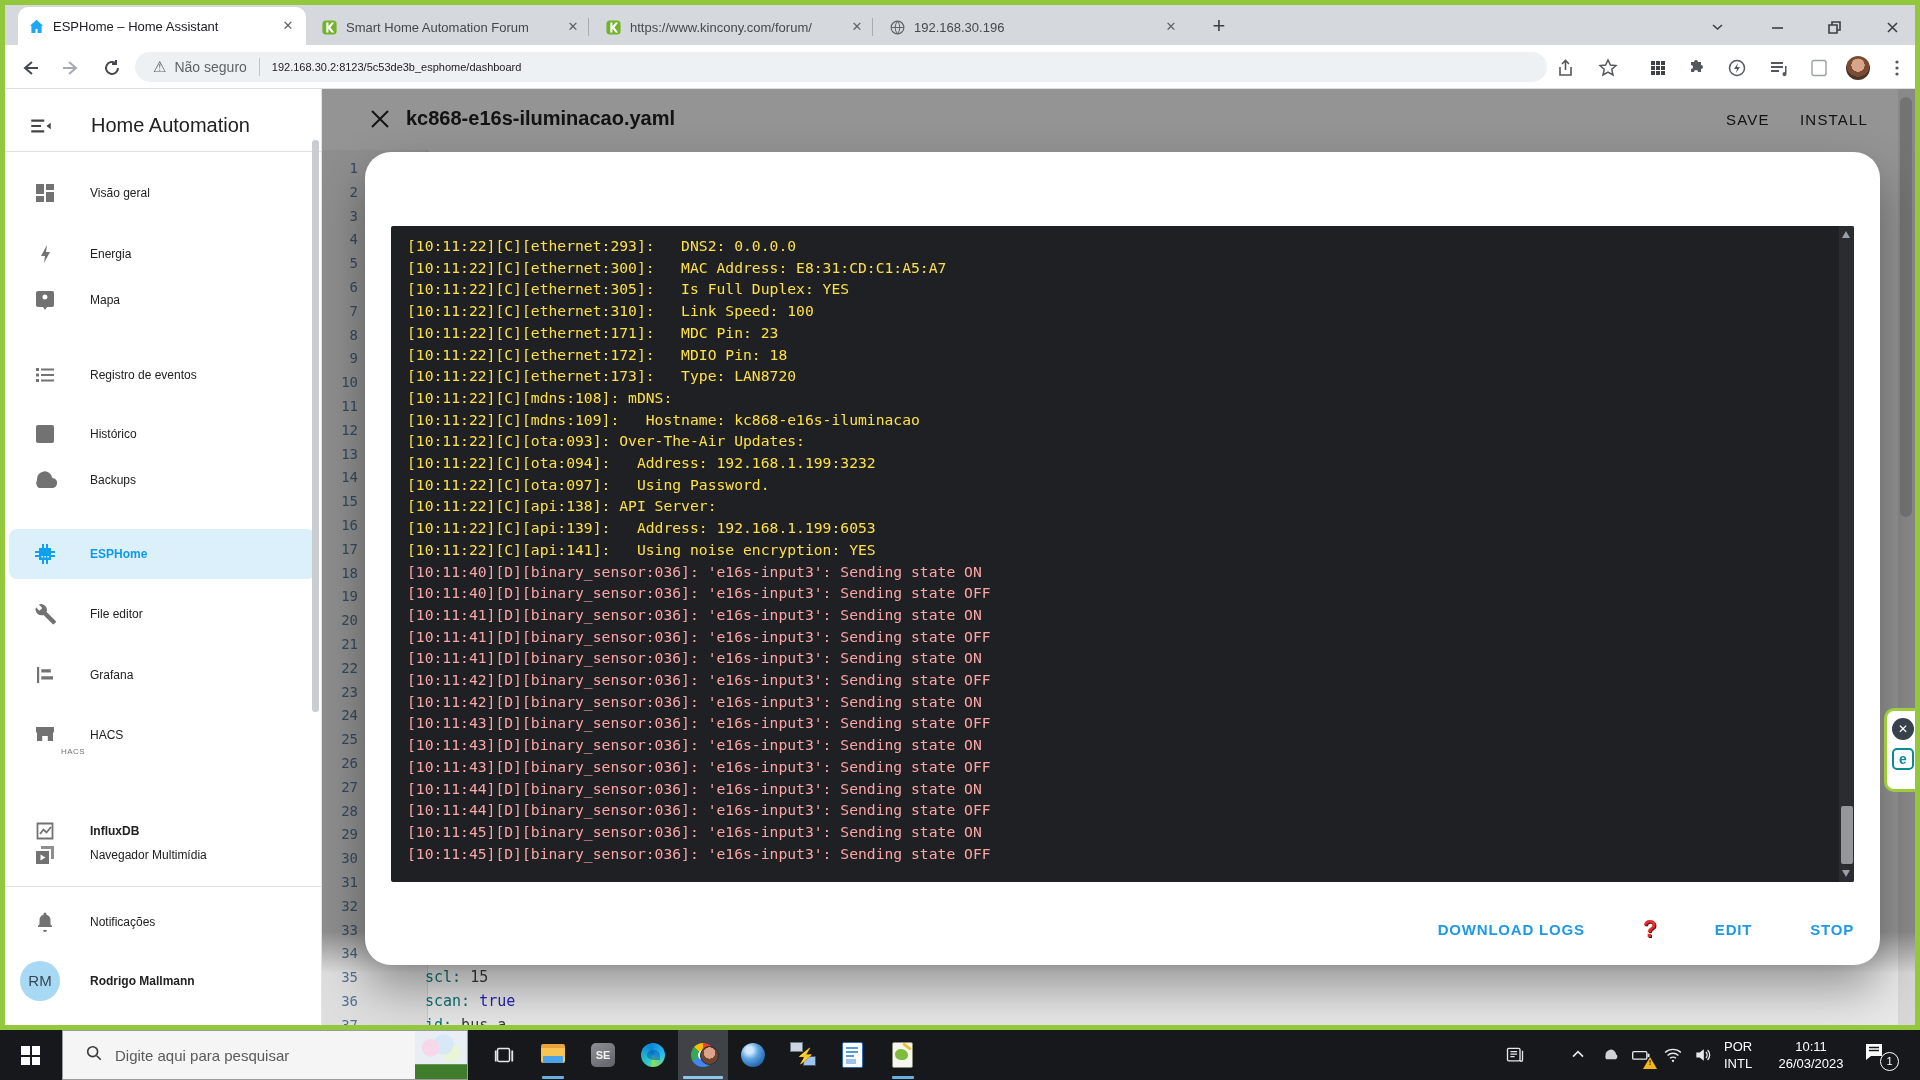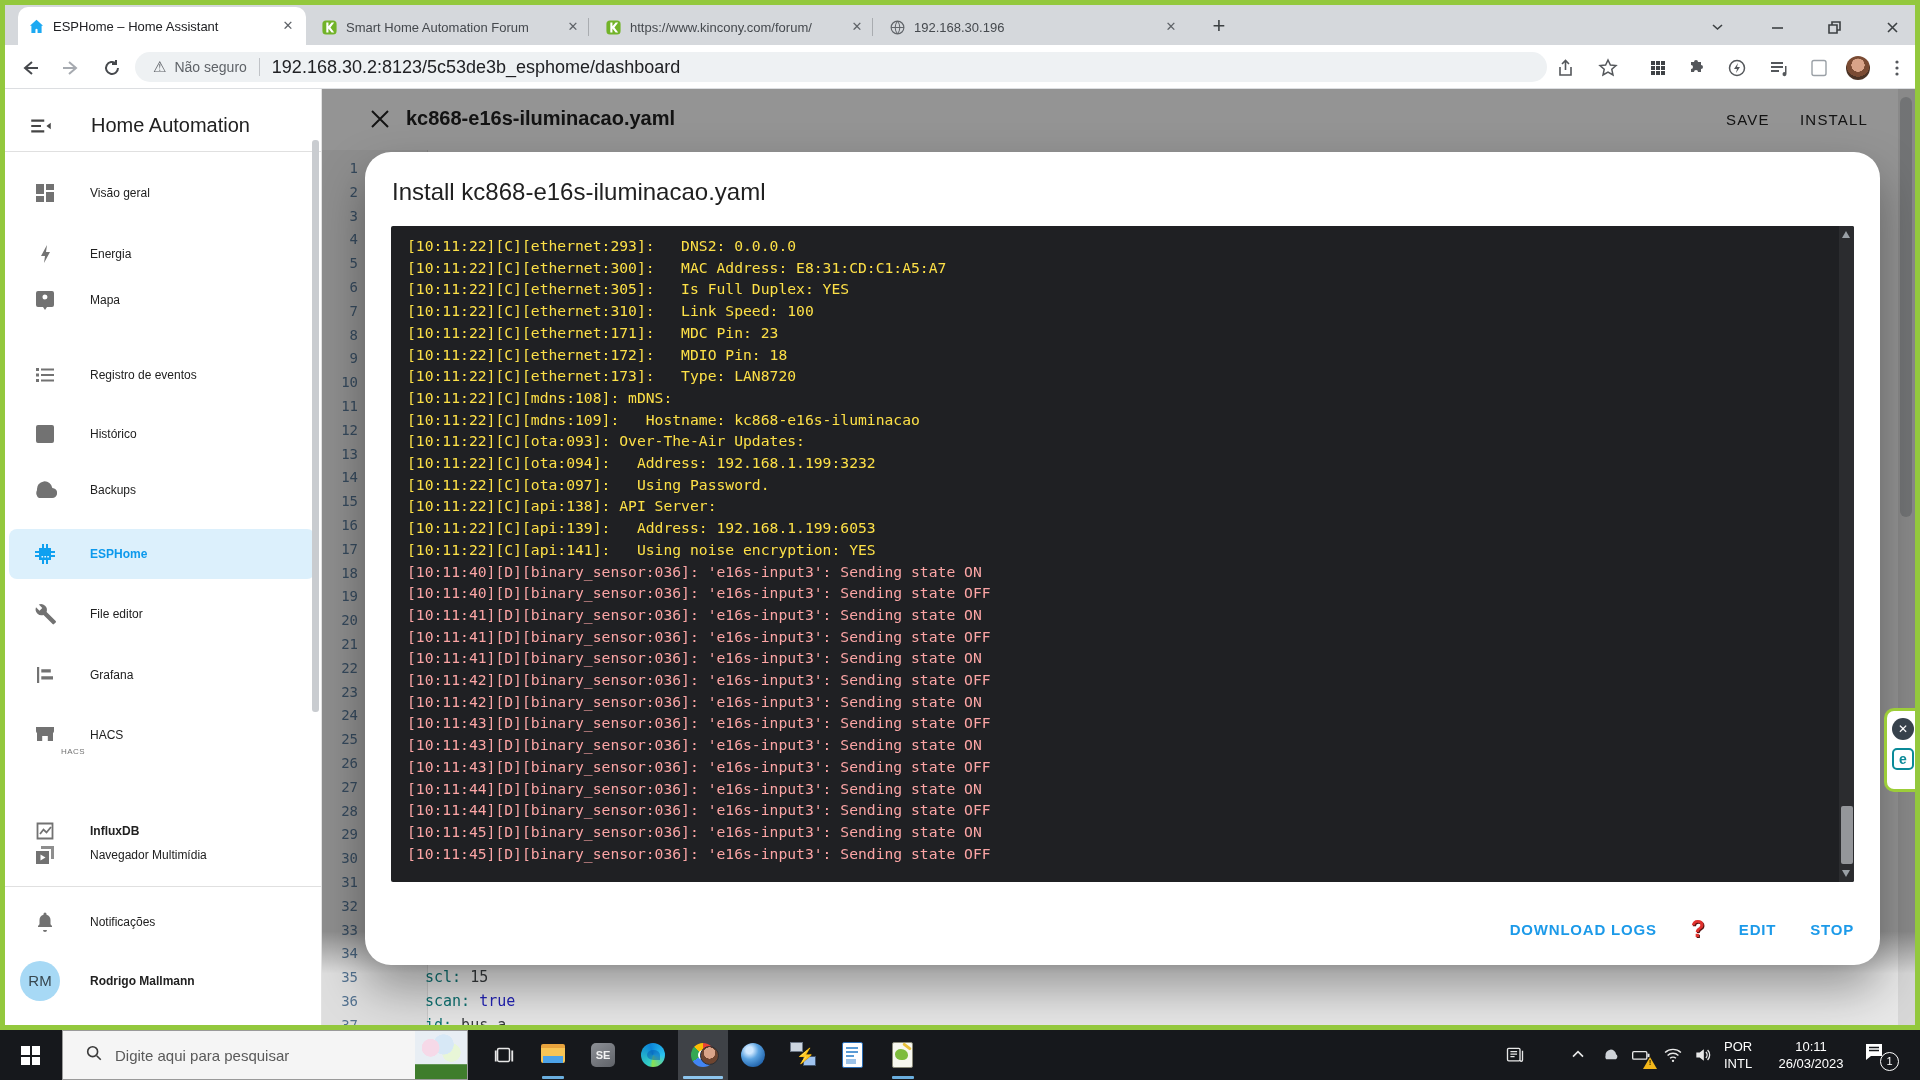--- a/index.html
+++ b/index.html
@@ -47,21 +47,21 @@
   
   #modal{left:365px;top:152px;width:1515px;height:813px;background:#fff;border-radius:26px;
          box-shadow:0 24px 48px rgba(0,0,0,.35);z-index:3;}
   #term{position:absolute;left:26px;top:74px;width:1463px;height:656px;background:#1f2023;border-radius:2px;overflow:hidden;}
   #loglines{position:absolute;left:16px;top:9px;font:14.7px "DejaVu Sans Mono",monospace;line-height:21.7px;white-space:pre;}
   .log-config{color:#fde047;} .log-debug{color:#fca5a5;}
   #termscroll{position:absolute;right:0;top:0;width:15px;height:100%;background:#2b2c2f;}
   .tri-up{position:absolute;left:3px;top:5px;width:0;height:0;border-left:4.5px solid transparent;border-right:4.5px solid transparent;border-bottom:7px solid #9aa0a6;}
   .tri-dn{position:absolute;left:3px;bottom:5px;width:0;height:0;border-left:4.5px solid transparent;border-right:4.5px solid transparent;border-top:7px solid #9aa0a6;}
   .thumb{position:absolute;left:1.5px;bottom:18px;width:12px;height:58px;background:#94969a;border-radius:2px;}
-  #mfooter{position:absolute;right:26px;top:764px;display:flex;align-items:center;gap:34px;
+  #mfooter{position:absolute;right:26px;top:764px;display:flex;align-items:center;gap:58px;
            font-size:15px;font-weight:700;letter-spacing:.8px;color:#1c9ae9;}
   
   #eset{left:1884px;top:708px;width:36px;height:84px;background:#fff;border:3px solid #9ccd39;border-right:none;
         border-radius:10px 0 0 10px;box-sizing:border-box;z-index:6;}
   
   #taskbar{left:0;top:1030px;width:1920px;height:50px;background:#16181c;z-index:50;color:#e8e8e8;}
   .tb-underline{position:absolute;bottom:1px;height:3px;background:#6aaede;border-radius:1px;}
   #searchbox{position:absolute;left:62px;top:0;width:406px;height:50px;background:#f5f5f5;border:1px solid #9a9a9a;box-sizing:border-box;display:flex;align-items:center;}
   .trayicon{position:absolute;top:13px;width:26px;height:24px;display:flex;align-items:center;justify-content:center;}
   .trayicon svg{width:20px;height:20px;}
@@ -157,21 +157,21 @@
       </div>
     <div class="tbicon" style="left:94px;">
         <svg viewBox="0 0 20 20" fill="none" stroke="#46494d" stroke-width="2">
           <path d="M16 10a6 6 0 1 1-2-4.5M14 2v4h-4"></path>
         </svg>
       </div>
     <div id="urlpill">
       <span style="margin-left:18px;font-size:15px;">⚠</span>
       <span style="margin-left:8px;">Não seguro</span>
       <span style="margin-left:12px;margin-right:12px;width:1px;height:18px;background:#c0c3c7;display:inline-block;"></span>
-      <span style="color:#202124;font-size:18px;">192.168.30.2:8123/5c53de3b_esphome/dashboard</span>
+      <span style="color:#202124;font-size:11px;">192.168.30.2:8123/5c53de3b_esphome/dashboard</span>
     </div>
     <div class="tbicon" style="left:1549px;">
         <svg viewBox="0 0 20 20" fill="none" stroke="#54575b" stroke-width="1.6">
           <path d="M3 9v8h11v-8M8.5 12V2.5M5 6l3.5-3.5L12 6"></path>
         </svg>
       </div>
     <div class="tbicon" style="left:1590px;">
         <svg viewBox="0 0 20 20" fill="none" stroke="#54575b" stroke-width="1.5">
           <path d="M10 2l2.4 5 5.6.6-4.2 3.7 1.2 5.7-5-3-5 3 1.2-5.7L2 7.6 7.6 7z"></path>
         </svg>
@@ -255,21 +255,21 @@
           <span class="lb">Registro de eventos</span>
         </div>
         <div class="sbitem" style="top: 320px;">
           <span class="ic">
             <svg viewBox="0 0 24 24">
               <path fill="currentColor" d="M5 3h14a2 2 0 0 1 2 2v14a2 2 0 0 1-2 2H5a2 2 0 0 1-2-2V5a2 2 0 0 1 2-2zm2 11h2.5v4H7zm3.7-6h2.6v10h-2.6zm3.8 3H17v7h-2.5z"></path>
             </svg>
           </span>
           <span class="lb">Histórico</span>
         </div>
-        <div class="sbitem" style="top: 376px;">
+        <div class="sbitem" style="top: 366px;">
           <span class="ic">
             <svg viewBox="0 0 24 24">
               <path fill="currentColor" d="M19.35 10.04A7.49 7.49 0 0 0 4.04 12.04 6 6 0 0 0 6 20h13a4 4 0 0 0 .35-9.96z"></path>
             </svg>
           </span>
           <span class="lb">Backups</span>
         </div>
         <div class="sbitem sel" style="top: 440px;">
           <span class="hl"></span>
           <span class="ic">
@@ -402,21 +402,20 @@
           <div class="codeline" style="top: 865.8px;"><span class="tok-key">id:</span><span class="tok-plain"> bus_a</span></div>
         </div>
     </div>
   </div>
   <div class="abs" id="pgscroll">
     <div class="abs" style="left:2px;top:8px;width:12px;height:420px;background:#c4c7c9;border-radius:6px;"></div>
   </div>
   <div class="abs" id="scrim"></div>
 
   <div class="abs" id="modal">
-    <div class="abs" style="left:27px;top:26px;font-size:24px;color:#212121;">Install kc868-e16s-iluminacao.yaml</div>
     <div id="term">
       <div id="loglines"><div class="log-config">[10:11:22][C][ethernet:293]:   DNS2: 0.0.0.0</div><div class="log-config">[10:11:22][C][ethernet:300]:   MAC Address: E8:31:CD:C1:A5:A7</div><div class="log-config">[10:11:22][C][ethernet:305]:   Is Full Duplex: YES</div><div class="log-config">[10:11:22][C][ethernet:310]:   Link Speed: 100</div><div class="log-config">[10:11:22][C][ethernet:171]:   MDC Pin: 23</div><div class="log-config">[10:11:22][C][ethernet:172]:   MDIO Pin: 18</div><div class="log-config">[10:11:22][C][ethernet:173]:   Type: LAN8720</div><div class="log-config">[10:11:22][C][mdns:108]: mDNS:</div><div class="log-config">[10:11:22][C][mdns:109]:   Hostname: kc868-e16s-iluminacao</div><div class="log-config">[10:11:22][C][ota:093]: Over-The-Air Updates:</div><div class="log-config">[10:11:22][C][ota:094]:   Address: 192.168.1.199:3232</div><div class="log-config">[10:11:22][C][ota:097]:   Using Password.</div><div class="log-config">[10:11:22][C][api:138]: API Server:</div><div class="log-config">[10:11:22][C][api:139]:   Address: 192.168.1.199:6053</div><div class="log-config">[10:11:22][C][api:141]:   Using noise encryption: YES</div><div class="log-debug">[10:11:40][D][binary_sensor:036]: 'e16s-input3': Sending state ON</div><div class="log-debug">[10:11:40][D][binary_sensor:036]: 'e16s-input3': Sending state OFF</div><div class="log-debug">[10:11:41][D][binary_sensor:036]: 'e16s-input3': Sending state ON</div><div class="log-debug">[10:11:41][D][binary_sensor:036]: 'e16s-input3': Sending state OFF</div><div class="log-debug">[10:11:41][D][binary_sensor:036]: 'e16s-input3': Sending state ON</div><div class="log-debug">[10:11:42][D][binary_sensor:036]: 'e16s-input3': Sending state OFF</div><div class="log-debug">[10:11:42][D][binary_sensor:036]: 'e16s-input3': Sending state ON</div><div class="log-debug">[10:11:43][D][binary_sensor:036]: 'e16s-input3': Sending state OFF</div><div class="log-debug">[10:11:43][D][binary_sensor:036]: 'e16s-input3': Sending state ON</div><div class="log-debug">[10:11:43][D][binary_sensor:036]: 'e16s-input3': Sending state OFF</div><div class="log-debug">[10:11:44][D][binary_sensor:036]: 'e16s-input3': Sending state ON</div><div class="log-debug">[10:11:44][D][binary_sensor:036]: 'e16s-input3': Sending state OFF</div><div class="log-debug">[10:11:45][D][binary_sensor:036]: 'e16s-input3': Sending state ON</div><div class="log-debug">[10:11:45][D][binary_sensor:036]: 'e16s-input3': Sending state OFF</div></div>
       <div id="termscroll">
         <div class="tri-up"></div>
         <div class="tri-dn"></div>
         <div class="thumb"></div>
       </div>
     </div>
     <div id="mfooter">
       <span>DOWNLOAD LOGS</span>

